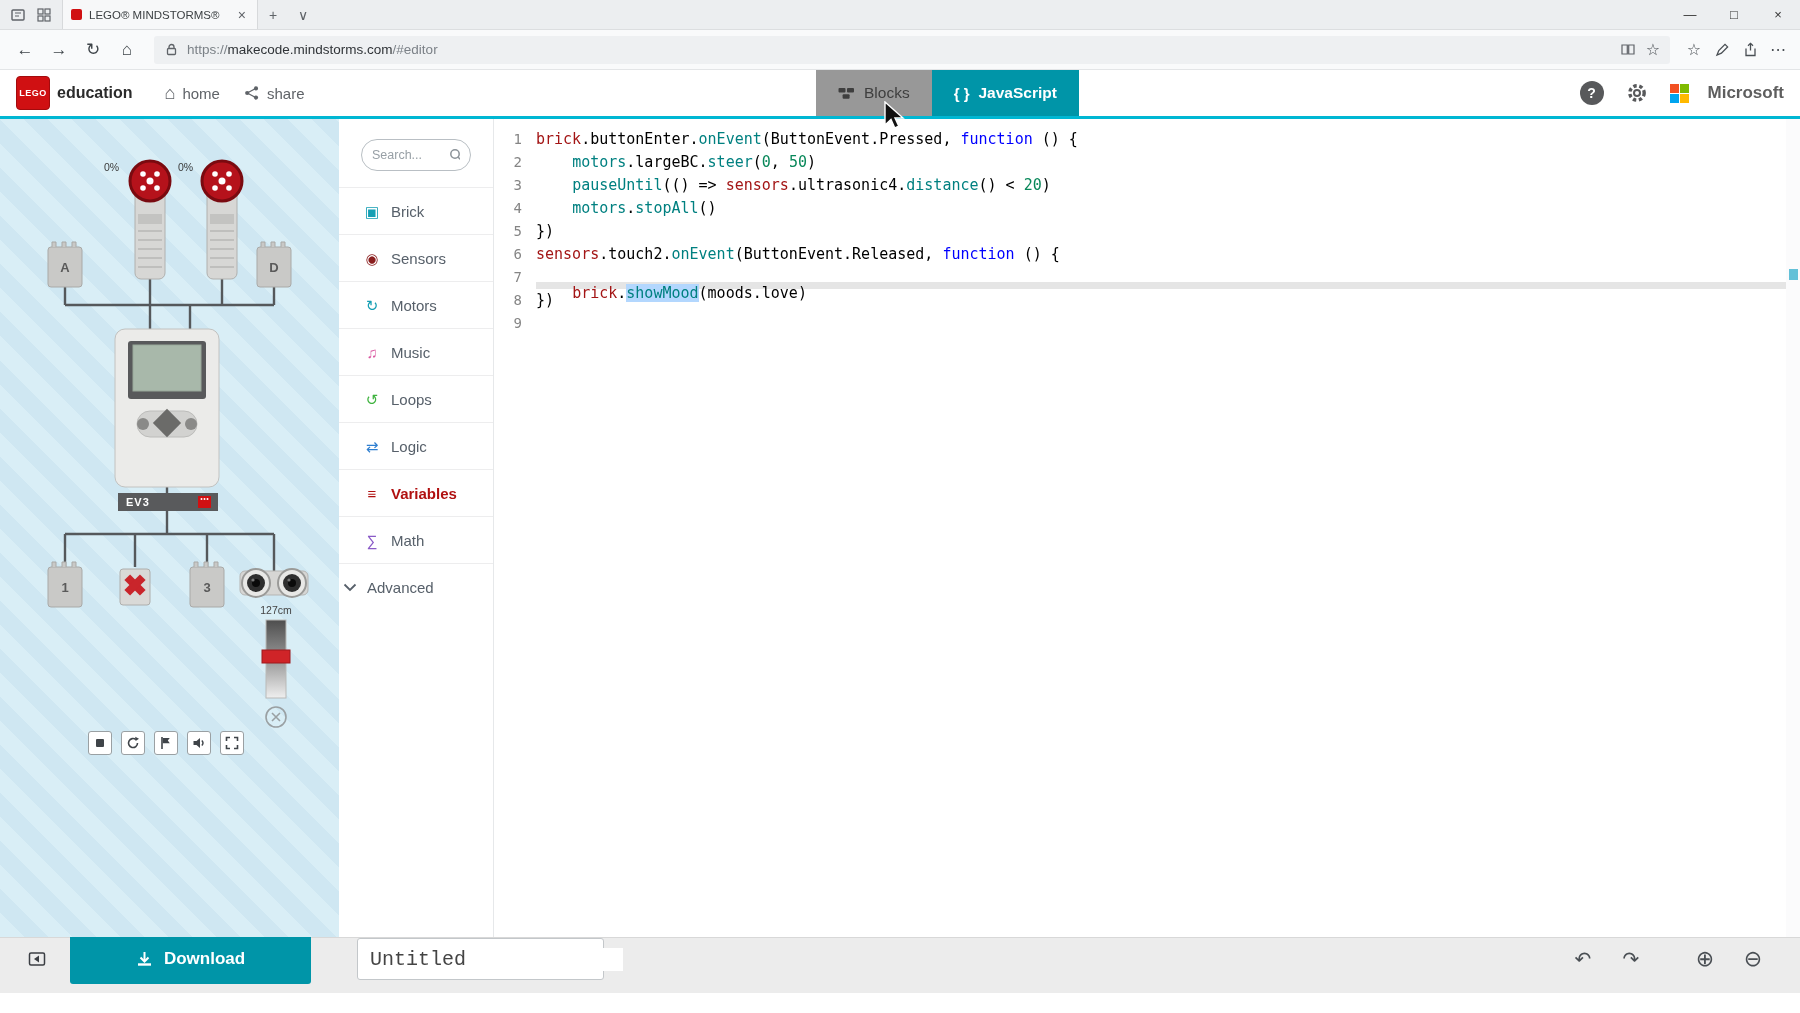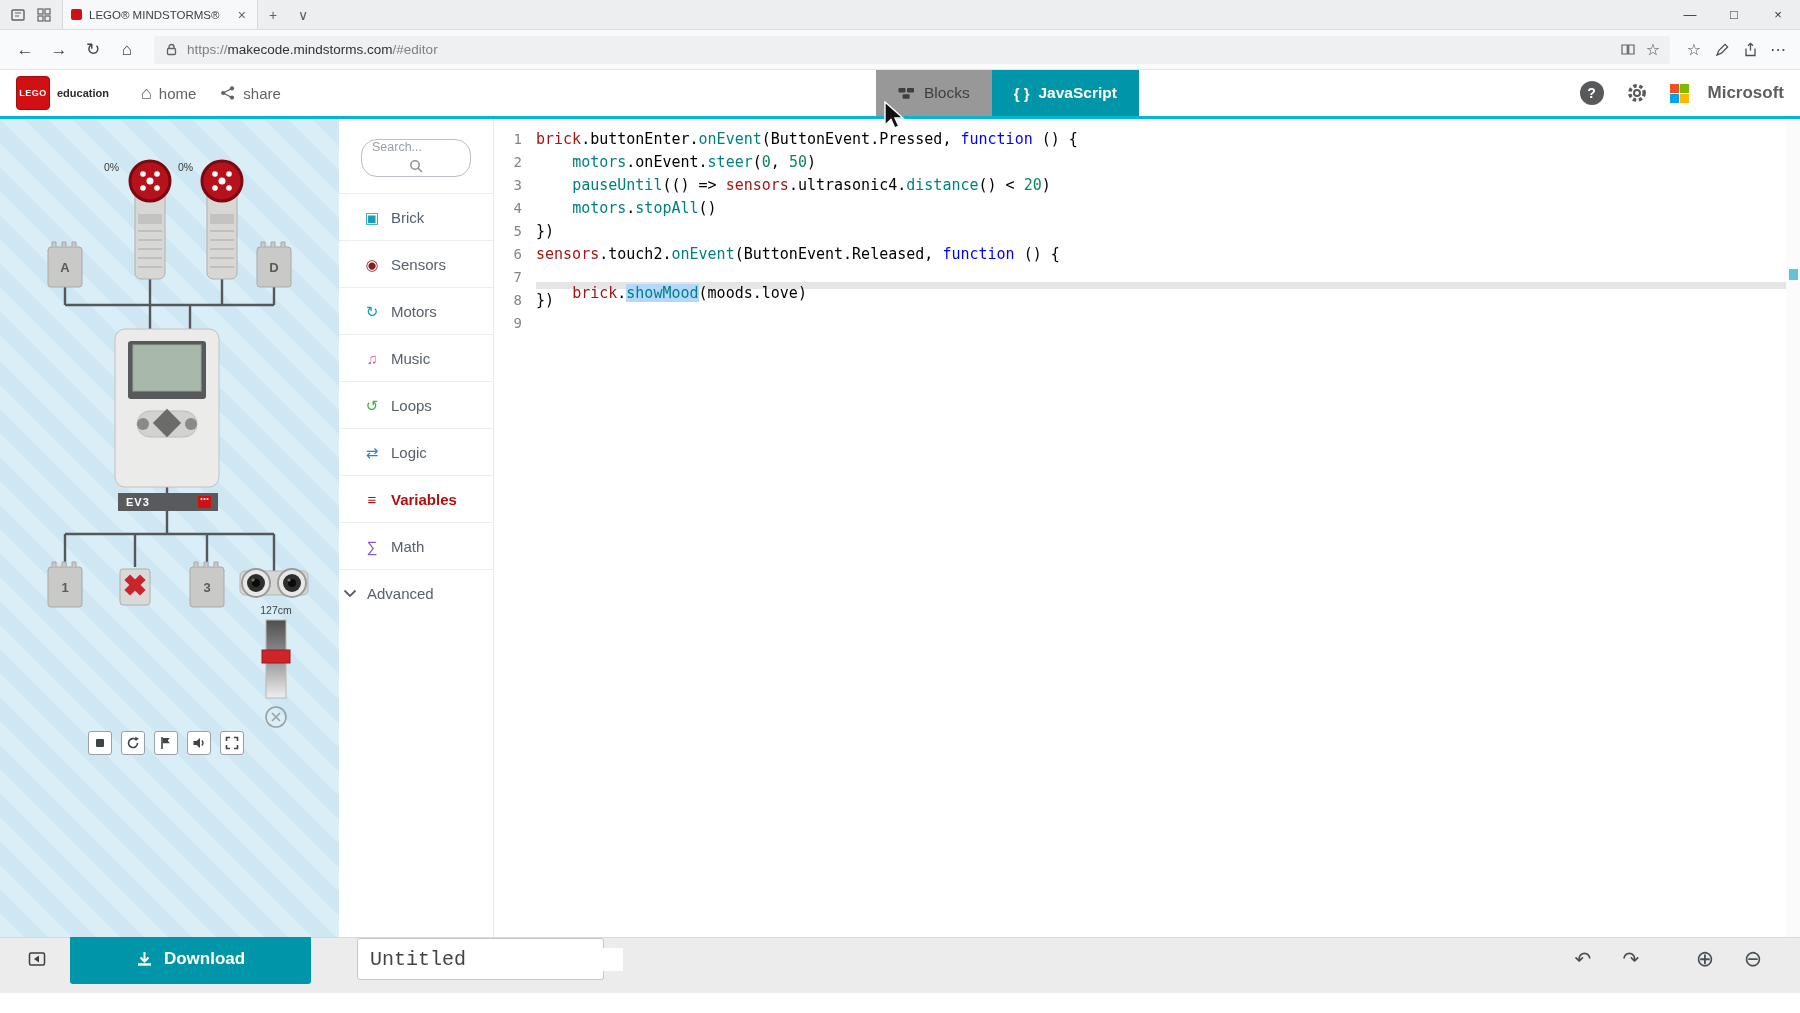--- a/index.html
+++ b/index.html
@@ -24,24 +24,24 @@
   .url { font-size:13.5px; white-space:nowrap; }
   .url .scheme,.url .path { color:#7b8187; }
   .url .host { color:#2f3337; }
   .addr-right { margin-left:auto; display:flex; align-items:center; gap:10px; }
   .chrome-ic { width:28px; height:28px; display:flex; align-items:center; justify-content:center; color:#4a4f54; font-size:16px; }
 
   
   .appheader { height:46px; background:#ffffff; display:flex; align-items:center; padding:0 16px; position:relative; }
   .lego-logo { width:34px; height:34px; background:#d01012; border-radius:4px; display:flex; align-items:center; justify-content:center;
                color:#fff; font-weight:bold; font-size:9px; letter-spacing:.5px; border:1px solid #a30b0d; }
-  .brand-edu { font-size:11px; font-weight:bold; color:#2b2b2b; margin:0 20px 0 7px; }
+  .brand-edu { font-size:16px; font-weight:bold; color:#2b2b2b; margin:0 20px 0 7px; }
   .hdr-link { display:flex; align-items:center; gap:7px; color:#5f6368; font-size:15px; margin:0 12px; }
   .hdr-link .glyph { font-size:18px; line-height:1; }
-  .toggle { position:absolute; left:876px; top:0; height:46px; display:flex; }
+  .toggle { position:absolute; left:816px; top:0; height:46px; display:flex; }
   .toggle-btn { height:46px; display:flex; align-items:center; gap:9px; padding:0 22px; font-size:15.5px; }
   .toggle-blocks { background:#989898; color:#3e3e3e; }
   .toggle-js { background:#0095a8; color:#fff; font-weight:bold; }
   .js-glyph { font-weight:bold; font-size:15px; }
   .hdr-right { margin-left:auto; display:flex; align-items:center; gap:22px; }
   .help-circle { width:24px; height:24px; border-radius:50%; background:#58595b; color:#fff; font-size:14px; font-weight:bold;
                  display:flex; align-items:center; justify-content:center; }
   .ms-logo { display:flex; align-items:center; gap:19px; }
   .ms-grid { display:grid; grid-template-columns:9px 9px; grid-template-rows:9px 9px; gap:1px; }
   .ms-grid i:nth-child(1){background:#f25022;} .ms-grid i:nth-child(2){background:#7fba00;}
@@ -52,22 +52,22 @@
   
   .main { height:818px; display:flex; }
 
   .sim { width:339px; position:relative; flex:none;
          background:repeating-linear-gradient(45deg,#d9eef6 0 17px,#cfe7f2 17px 34px); }
   .sim-controls { position:absolute; left:88px; top:612px; display:flex; gap:9px; }
   .sim-btn { width:24px; height:24px; background:#fff; border:1px solid #9aa0a3; border-radius:3px;
              display:flex; align-items:center; justify-content:center; }
 
   .toolbox { width:155px; background:#fff; border-right:1px solid #e6e8ea; flex:none; padding-top:20px; }
-  .searchbox { width:110px; height:38px; margin:0 auto 16px; border:1px solid #b9bfc4; border-radius:16px;
-               display:flex; align-items:center; padding:0 10px; gap:5px; background:#fff;flex-direction:column; }
+  .searchbox { width:110px; height:32px; margin:0 auto 16px; border:1px solid #b9bfc4; border-radius:16px;
+               display:flex; align-items:center; padding:0 10px; gap:5px; background:#fff; }
   .searchbox input { border:none; outline:none; width:100%; font-size:12.5px; color:#444; font-family:inherit; background:transparent; }
   .searchbox input::placeholder { color:#98a0a6; }
   .cat { height:47px; display:flex; align-items:center; gap:10px; padding-left:24px; border-top:1px solid #ededee; }
   .cat-icon { width:18px; text-align:center; font-size:15px; line-height:1; }
   .cat-label { font-size:15px; color:#57606a; }
   .cat-em .cat-label { font-weight:bold; }
   .advanced { height:47px; display:flex; align-items:center; gap:10px; padding-left:4px; border-top:1px solid #ededee; color:#57606a; font-size:15px; }
 
   .editor { flex:1; background:#fff; position:relative; padding-top:9px;
             font-family:"DejaVu Sans Mono","Liberation Mono",monospace; }
@@ -418,21 +418,21 @@
       <svg width="14" height="9">
           <path d="M1.5 1.5L7 7l5.5-5.5" fill="none" stroke="#57606a" stroke-width="1.8"></path>
         </svg>
       <span>Advanced</span>
     </div>
   </div>
 
   <div class="editor">
     <div>
         <div class="code-line"><span class="ln">1</span><span class="code-text"><span class="tok-red">brick</span><span class="tok-pl">.buttonEnter.</span><span class="tok-teal">onEvent</span><span class="tok-pl">(ButtonEvent.Pressed, </span><span class="tok-kw">function</span><span class="tok-pl"> () {</span></span></div>
-        <div class="code-line"><span class="ln">2</span><span class="code-text"><span class="tok-pl">    </span><span class="tok-teal">motors</span><span class="tok-pl">.onEvent.</span><span class="tok-teal">steer</span><span class="tok-pl">(</span><span class="tok-num">0</span><span class="tok-pl">, </span><span class="tok-num">50</span><span class="tok-pl">)</span></span></div>
+        <div class="code-line"><span class="ln">2</span><span class="code-text"><span class="tok-pl">    </span><span class="tok-teal">motors</span><span class="tok-pl">.largeBC.</span><span class="tok-teal">steer</span><span class="tok-pl">(</span><span class="tok-num">0</span><span class="tok-pl">, </span><span class="tok-num">50</span><span class="tok-pl">)</span></span></div>
         <div class="code-line"><span class="ln">3</span><span class="code-text"><span class="tok-pl">    </span><span class="tok-teal">pauseUntil</span><span class="tok-pl">(() =&gt; </span><span class="tok-red">sensors</span><span class="tok-pl">.ultrasonic4.</span><span class="tok-teal">distance</span><span class="tok-pl">() &lt; </span><span class="tok-num">20</span><span class="tok-pl">)</span></span></div>
         <div class="code-line"><span class="ln">4</span><span class="code-text"><span class="tok-pl">    </span><span class="tok-teal">motors</span><span class="tok-pl">.</span><span class="tok-teal">stopAll</span><span class="tok-pl">()</span></span></div>
         <div class="code-line"><span class="ln">5</span><span class="code-text"><span class="tok-pl">})</span></span></div>
         <div class="code-line"><span class="ln">6</span><span class="code-text"><span class="tok-red">sensors</span><span class="tok-pl">.touch2.</span><span class="tok-teal">onEvent</span><span class="tok-pl">(ButtonEvent.Released, </span><span class="tok-kw">function</span><span class="tok-pl"> () {</span></span></div>
         <div class="code-line hl"><span class="ln">7</span><span class="code-text"><span class="tok-pl">    </span><span class="tok-red">brick</span><span class="tok-pl">.</span><span class="tok-teal tok-sel">showMood</span><span class="tok-pl">(moods.love)</span></span></div>
         <div class="code-line"><span class="ln">8</span><span class="code-text"><span class="tok-pl">})</span></span></div>
         <div class="code-line"><span class="ln">9</span><span class="code-text"></span></div>
       </div>
     <div class="ov-strip">
       <div class="ov-mark"></div>

